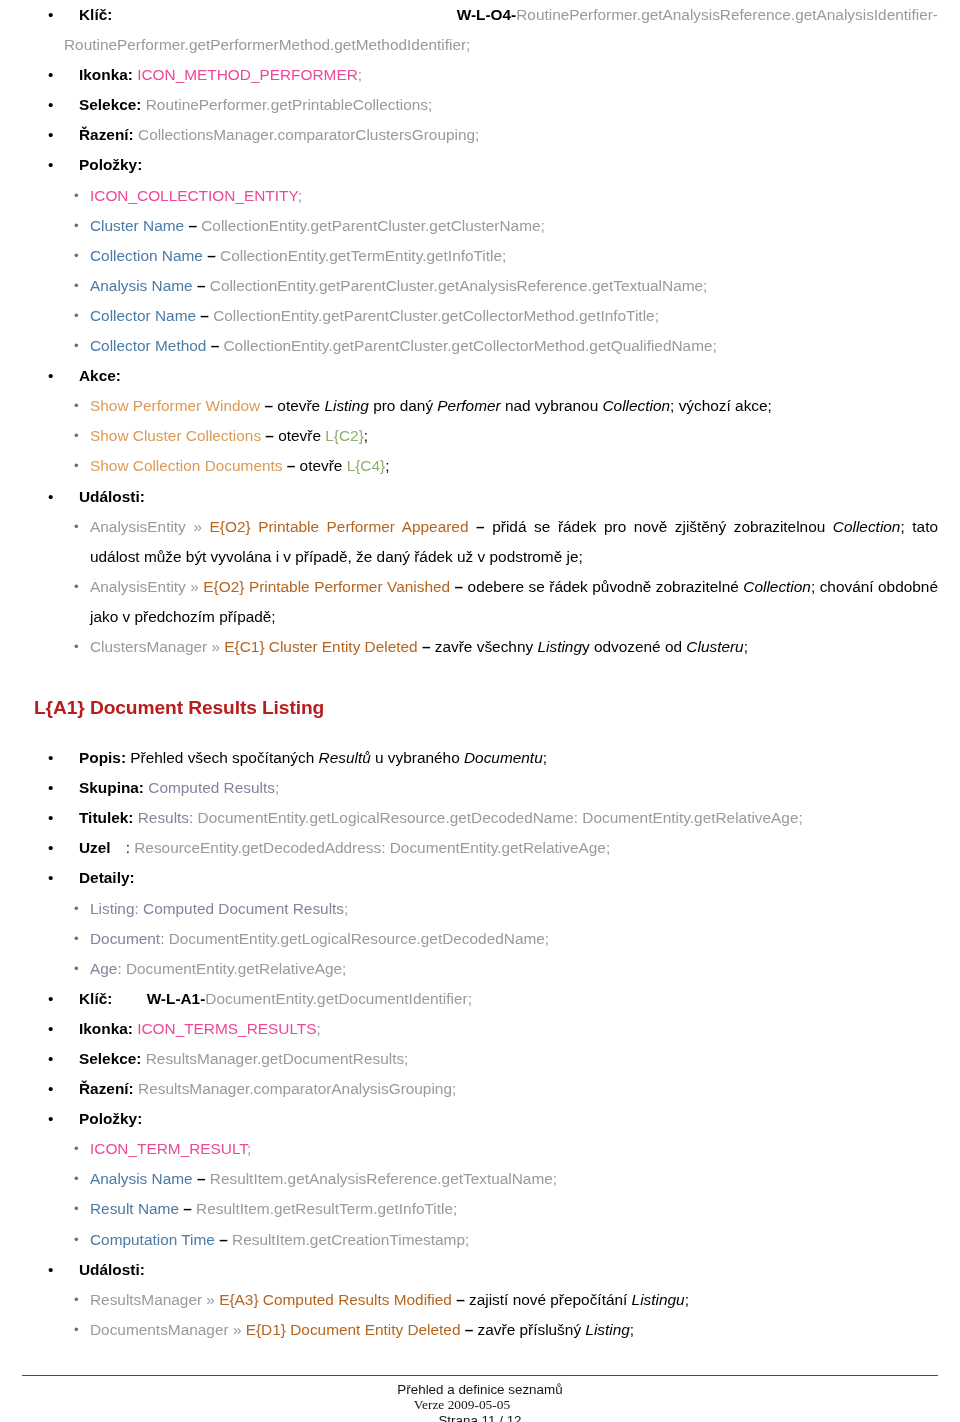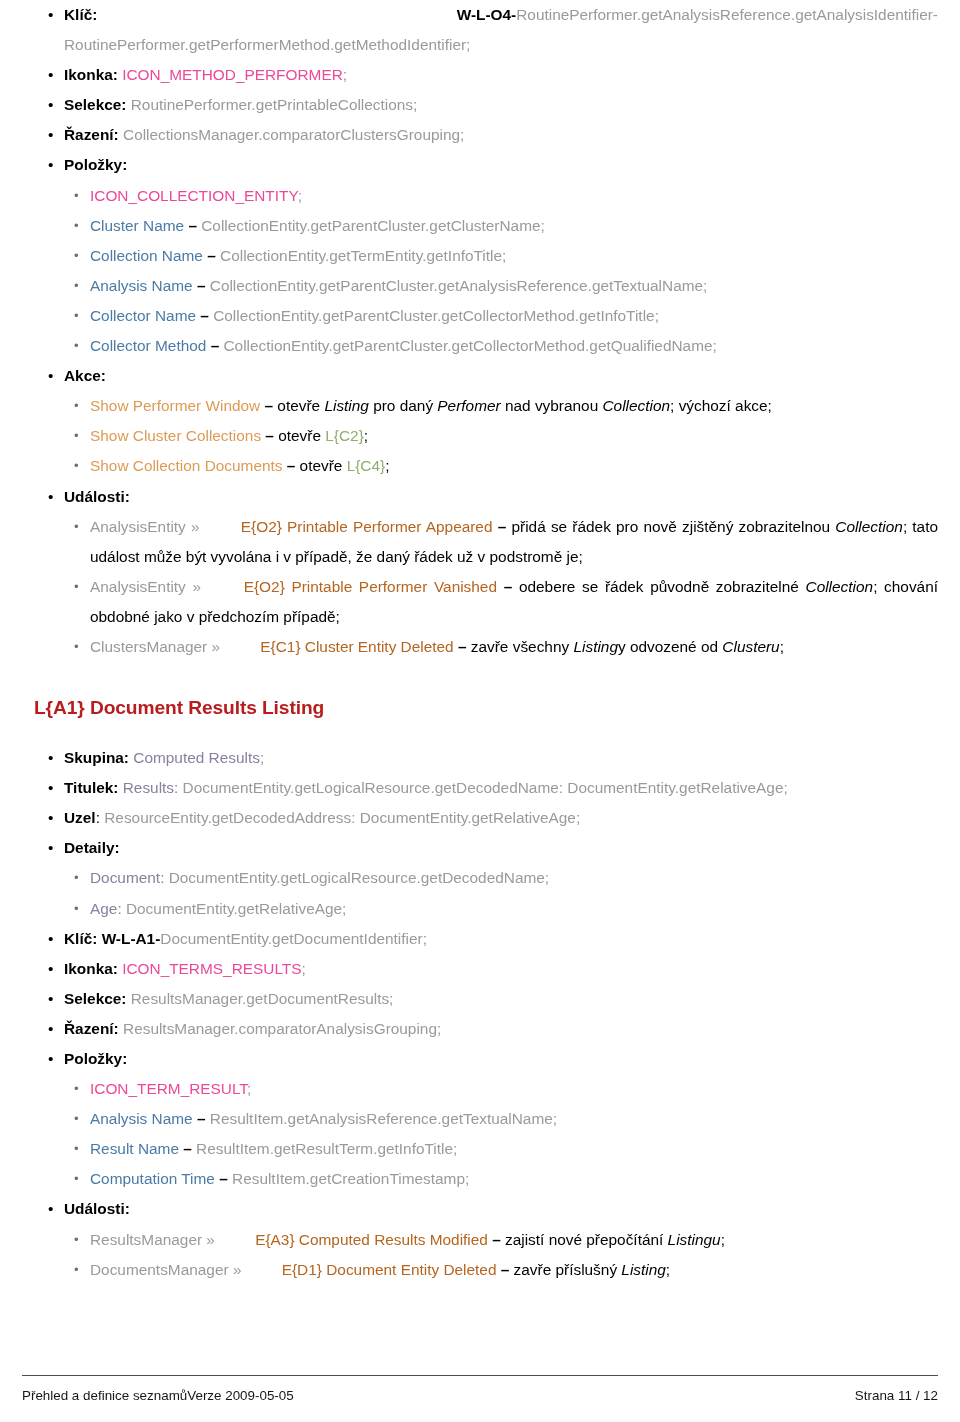--- a/index.html
+++ b/index.html
@@ -62,27 +62,27 @@
     content: "\2022";
     position: absolute;
     left: 52px;
     top: 0;
     font-size: 13.2px;
     line-height: 30.1px;
     color: #6f6f6f;
   }
 
   
-  .k { color: #000000; }                 
+  .k { color: #000000; margin-left: 15px; }                 
   .b { font-weight: bold; }
   .gray { color: #9a9a9a; }
   .icon { color: #ec4899; }              
   .blue { color: #4a7ba6; }              
   .orange { color: #dd9a54; }            
-  .dkorange { color: #b5651f; margin-left: 36px; }          
+  .dkorange { color: #b5651f; }          
   .green { color: #8fae6e; }             
   .purple { color: #8b7f9e; }            
   .it { font-style: italic; }
   .dash { color: #000000; }
 
   
   h2.sect {
     font-size: 19.2px;
     line-height: 28px;
     font-weight: bold;
@@ -106,23 +106,24 @@
   .footer {
     position: absolute;
     left: 22px;
     right: 22px;
     bottom: 14px;
     height: 26px;
     display: flex;
     align-items: center;
     font-size: 13.4px;
     color: #161616;
+    flex-direction: column;
   }
   .footer .f-left { flex: 0 0 auto; }
-  .footer .f-center { flex: 1 1 auto; text-align: left; padding-right: 36px; }
+  .footer .f-center { flex: 1 1 auto; text-align: left; padding-right: 36px; font-family: Liberation Serif, serif; }
   .footer .f-right { flex: 0 0 auto; text-align: center; }
 </style>
 </head>
 <body>
 
 <div class="page">
 
   <ul class="lvl1">
 
     <li class="item">
@@ -187,20 +188,24 @@
     </ul>
 
   <div class="spacer-lg"></div>
 
   <h2 class="sect">L{A1} Document Results Listing</h2>
 
   <div class="spacer-sm"></div>
 
   <ul class="lvl1">
 
+    <li class="item">
+      <span class="bullet"></span>
+      <span class="k b">Popis:</span><span id="a1-desc"><span> Přehled všech spočítaných </span><span class="it">Resultů</span><span> u vybraného </span><span class="it">Documentu</span><span>;</span></span>
+    </li>
 
     <li class="item">
       <span class="bullet"></span>
       <span class="k b">Skupina:</span><span>&nbsp;</span><span class="purple">Computed Results</span><span class="gray">;</span>
     </li>
 
     <li class="item">
       <span class="bullet"></span>
       <span class="k b">Titulek:</span><span>&nbsp;</span><span class="purple">Results:</span><span class="gray"> DocumentEntity.getLogicalResource.getDecodedName: DocumentEntity.getRelativeAge</span><span class="gray">;</span>
     </li>
@@ -210,20 +215,21 @@
       <span class="k b">Uzel</span><span class="k">:</span><span>&nbsp;</span><span class="gray">ResourceEntity.getDecodedAddress: DocumentEntity.getRelativeAge</span><span class="gray">;</span>
     </li>
 
     <li class="item">
       <span class="bullet"></span>
       <span class="k b">Detaily:</span>
     </li>
   </ul>
 
   <ul class="lvl2" id="a1-details">
+      <li class="item"><span class="bullet"></span><span class="purple">Listing:</span><span class="purple"> Computed Document Results</span><span class="gray">;</span></li>
       <li class="item"><span class="bullet"></span><span class="purple">Document:</span><span class="gray"> DocumentEntity.getLogicalResource.getDecodedName</span><span class="gray">;</span></li>
       <li class="item"><span class="bullet"></span><span class="purple">Age:</span><span class="gray"> DocumentEntity.getRelativeAge</span><span class="gray">;</span></li>
     </ul>
 
   <ul class="lvl1">
     <li class="item">
       <span class="bullet"></span>
       <span class="k b">Klíč:</span><span class="k b">&nbsp;</span><span class="k b">W-L-A1-</span><span class="gray">DocumentEntity.getDocumentIdentifier</span><span class="gray">;</span>
     </li>
 

